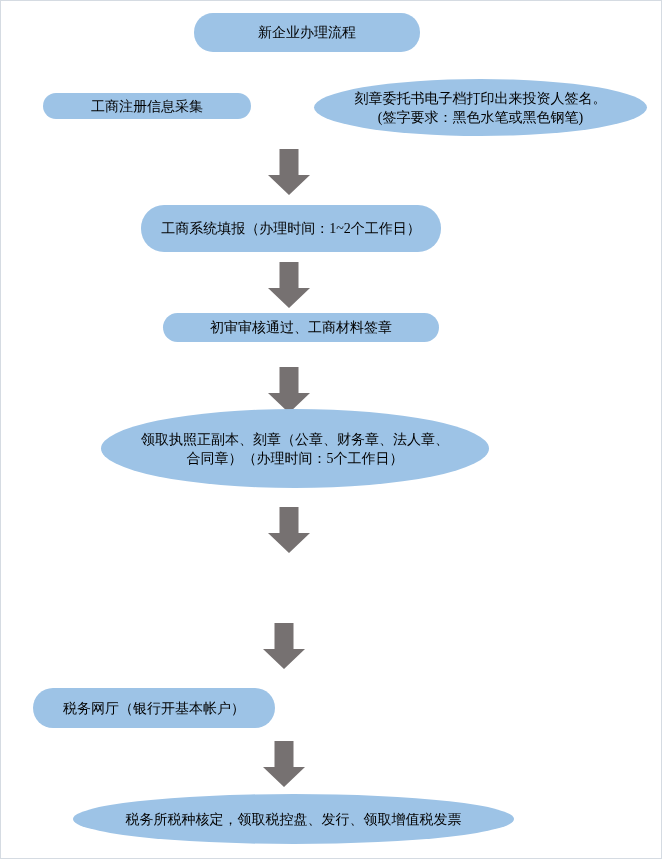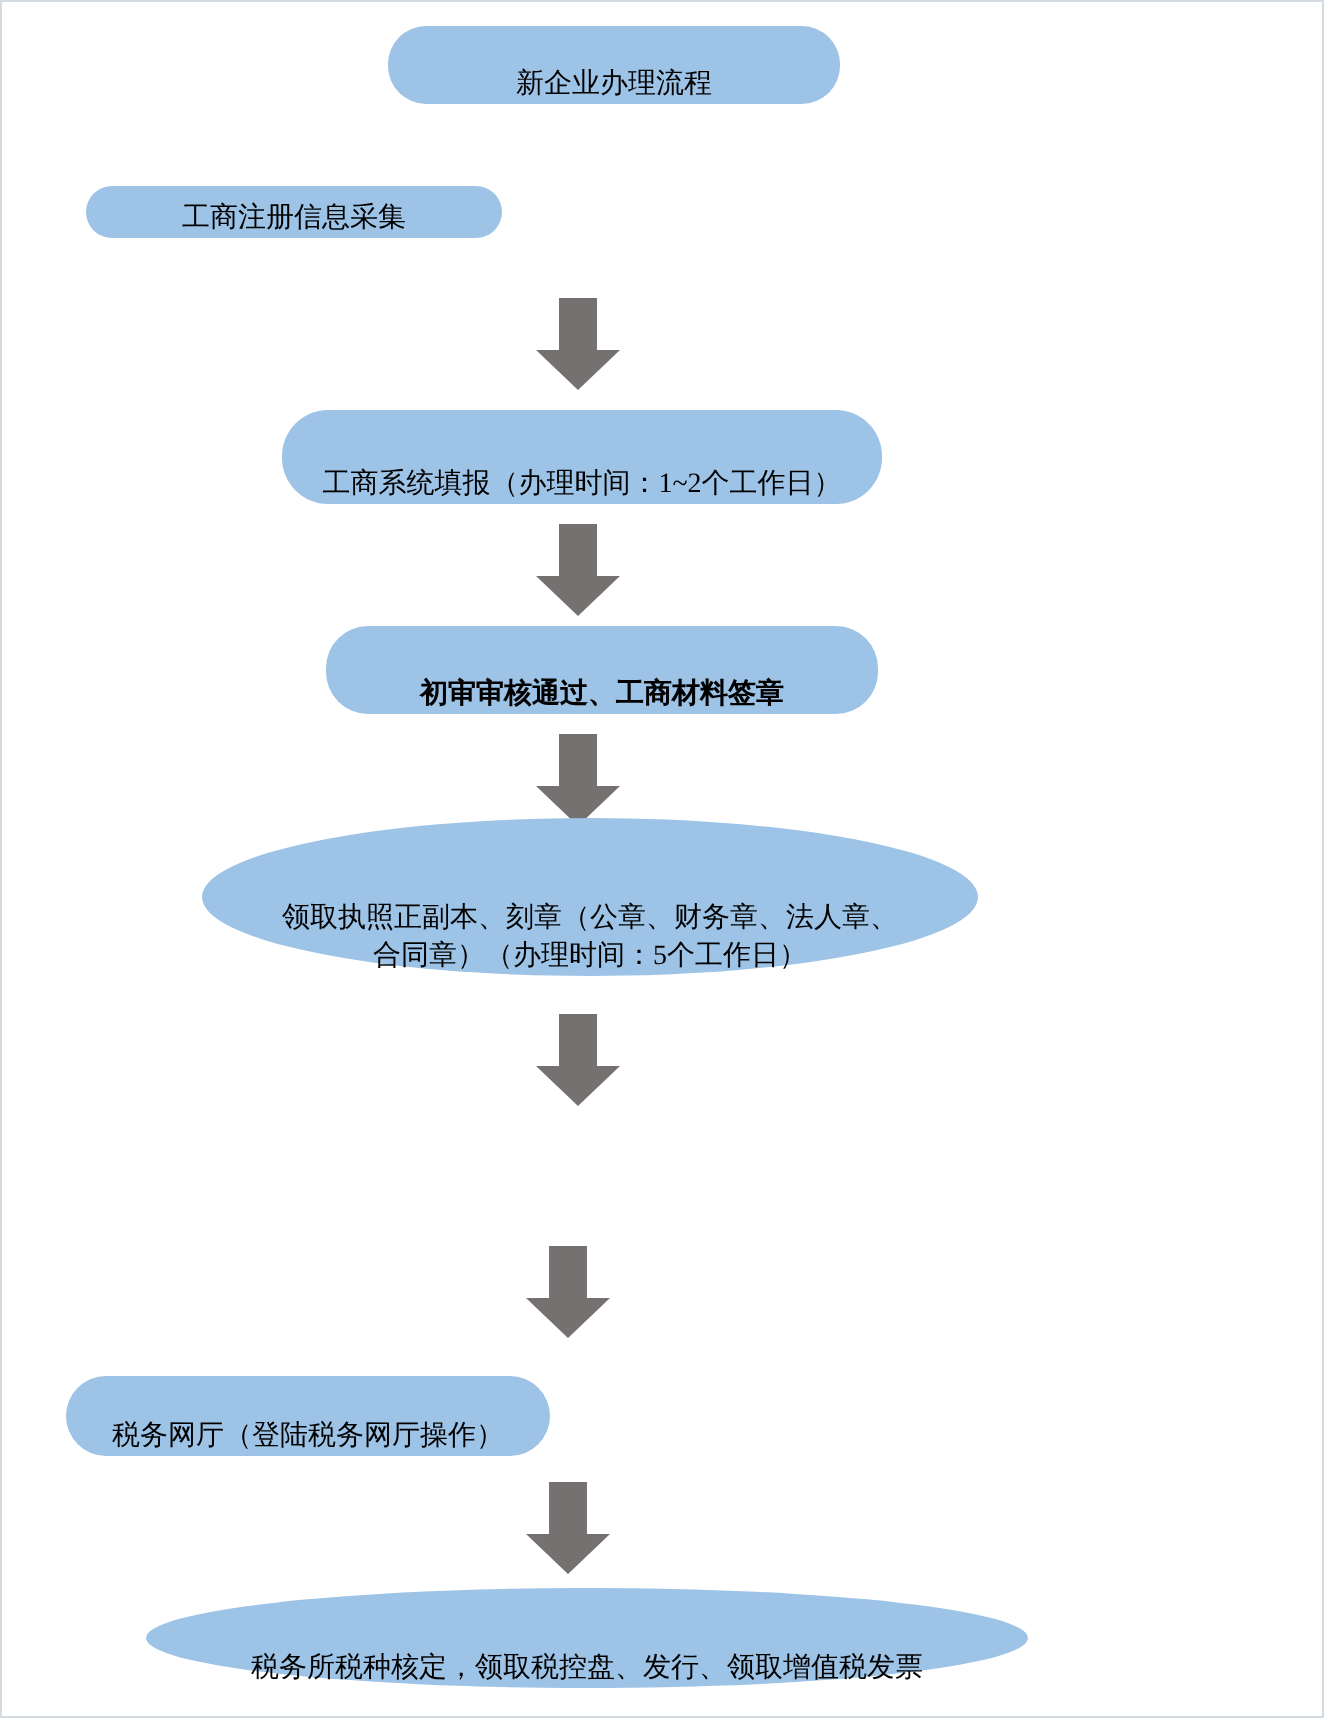--- a/index.html
+++ b/index.html
@@ -17,38 +17,38 @@
     background:#ffffff;
     overflow:hidden;
   }
   .node{
     position:absolute;
     background:var(--node-fill);
     color:var(--text-color);
     display:flex;
     flex-direction:column;
     align-items:center;
-    justify-content:flex-end;
+    justify-content:center;
     text-align:center;
     font-size:14px;
     line-height:19px;
     box-sizing:border-box;
     white-space:nowrap;
   }
   .pill{border-radius:20px;}
   .ellipse{border-radius:50%;}
   .arrow{position:absolute;width:42px;height:46px;}
   .arrow svg{display:block;width:100%;height:100%;}
   .arrow polygon{fill:var(--arrow-fill);}
   
   #n-start        {left:193px;top:12px; width:226px;height:39px;border-radius:19px;}
   #n-biz-info     {left:42px; top:92px; width:208px;height:26px;}
   #n-seal-letter  {left:313px;top:78px; width:333px;height:57px;}
   #n-fill-system  {left:140px;top:204px;width:300px;height:47px;border-radius:23px;font-family:Liberation Serif, serif;}
-  #n-review       {left:162px;top:312px;width:276px;height:44px;border-radius:21px;font-weight:bold;}
+  #n-review       {left:162px;top:312px;width:276px;height:29px;border-radius:21px;}
   #n-license      {left:100px;top:408px;width:388px;height:79px;}
   #n-bank         {left:167px;top:564px;width:240px;height:40px;}
   #n-tax-portal   {left:32px; top:687px;width:242px;height:40px;}
   #n-agreement    {left:330px;top:686px;width:303px;height:40px;}
   #n-final        {left:72px; top:793px;width:441px;height:50px;}
   
   #a1{left:267px;top:148px;}
   #a2{left:267px;top:261px;}
   #a3{left:267px;top:366px;}
   #a4{left:267px;top:506px;}
@@ -61,20 +61,24 @@
 <div class="canvas">
 
   <div class="node" id="n-start">
     <span>新企业办理流程</span>
   </div>
 
   <div class="node pill" id="n-biz-info">
     <span>工商注册信息采集</span>
   </div>
 
+  <div class="node ellipse" id="n-seal-letter">
+    <span>刻章委托书电子档打印出来投资人签名。</span>
+    <span>(签字要求：黑色水笔或黑色钢笔)</span>
+  </div>
 
   <div class="arrow" id="a1">
     <svg viewBox="0 0 42 46" xmlns="http://www.w3.org/2000/svg">
       <polygon points="11.5,0 30.5,0 30.5,26 42,26 21,46 0,26 11.5,26"></polygon>
     </svg>
   </div>
 
   <div class="node" id="n-fill-system">
     <span>工商系统填报（办理时间：1~2个工作日）</span>
   </div>
@@ -107,21 +111,21 @@
   </div>
 
 
   <div class="arrow" id="a5">
     <svg viewBox="0 0 42 46" xmlns="http://www.w3.org/2000/svg">
       <polygon points="11.5,0 30.5,0 30.5,26 42,26 21,46 0,26 11.5,26"></polygon>
     </svg>
   </div>
 
   <div class="node pill" id="n-tax-portal">
-    <span>税务网厅（登陆税务网厅操作）</span>
+    <span>税务网厅（银行开基本帐户）</span>
   </div>
 
 
   <div class="arrow" id="a6">
     <svg viewBox="0 0 42 46" xmlns="http://www.w3.org/2000/svg">
       <polygon points="11.5,0 30.5,0 30.5,26 42,26 21,46 0,26 11.5,26"></polygon>
     </svg>
   </div>
 
   <div class="node ellipse" id="n-final">

